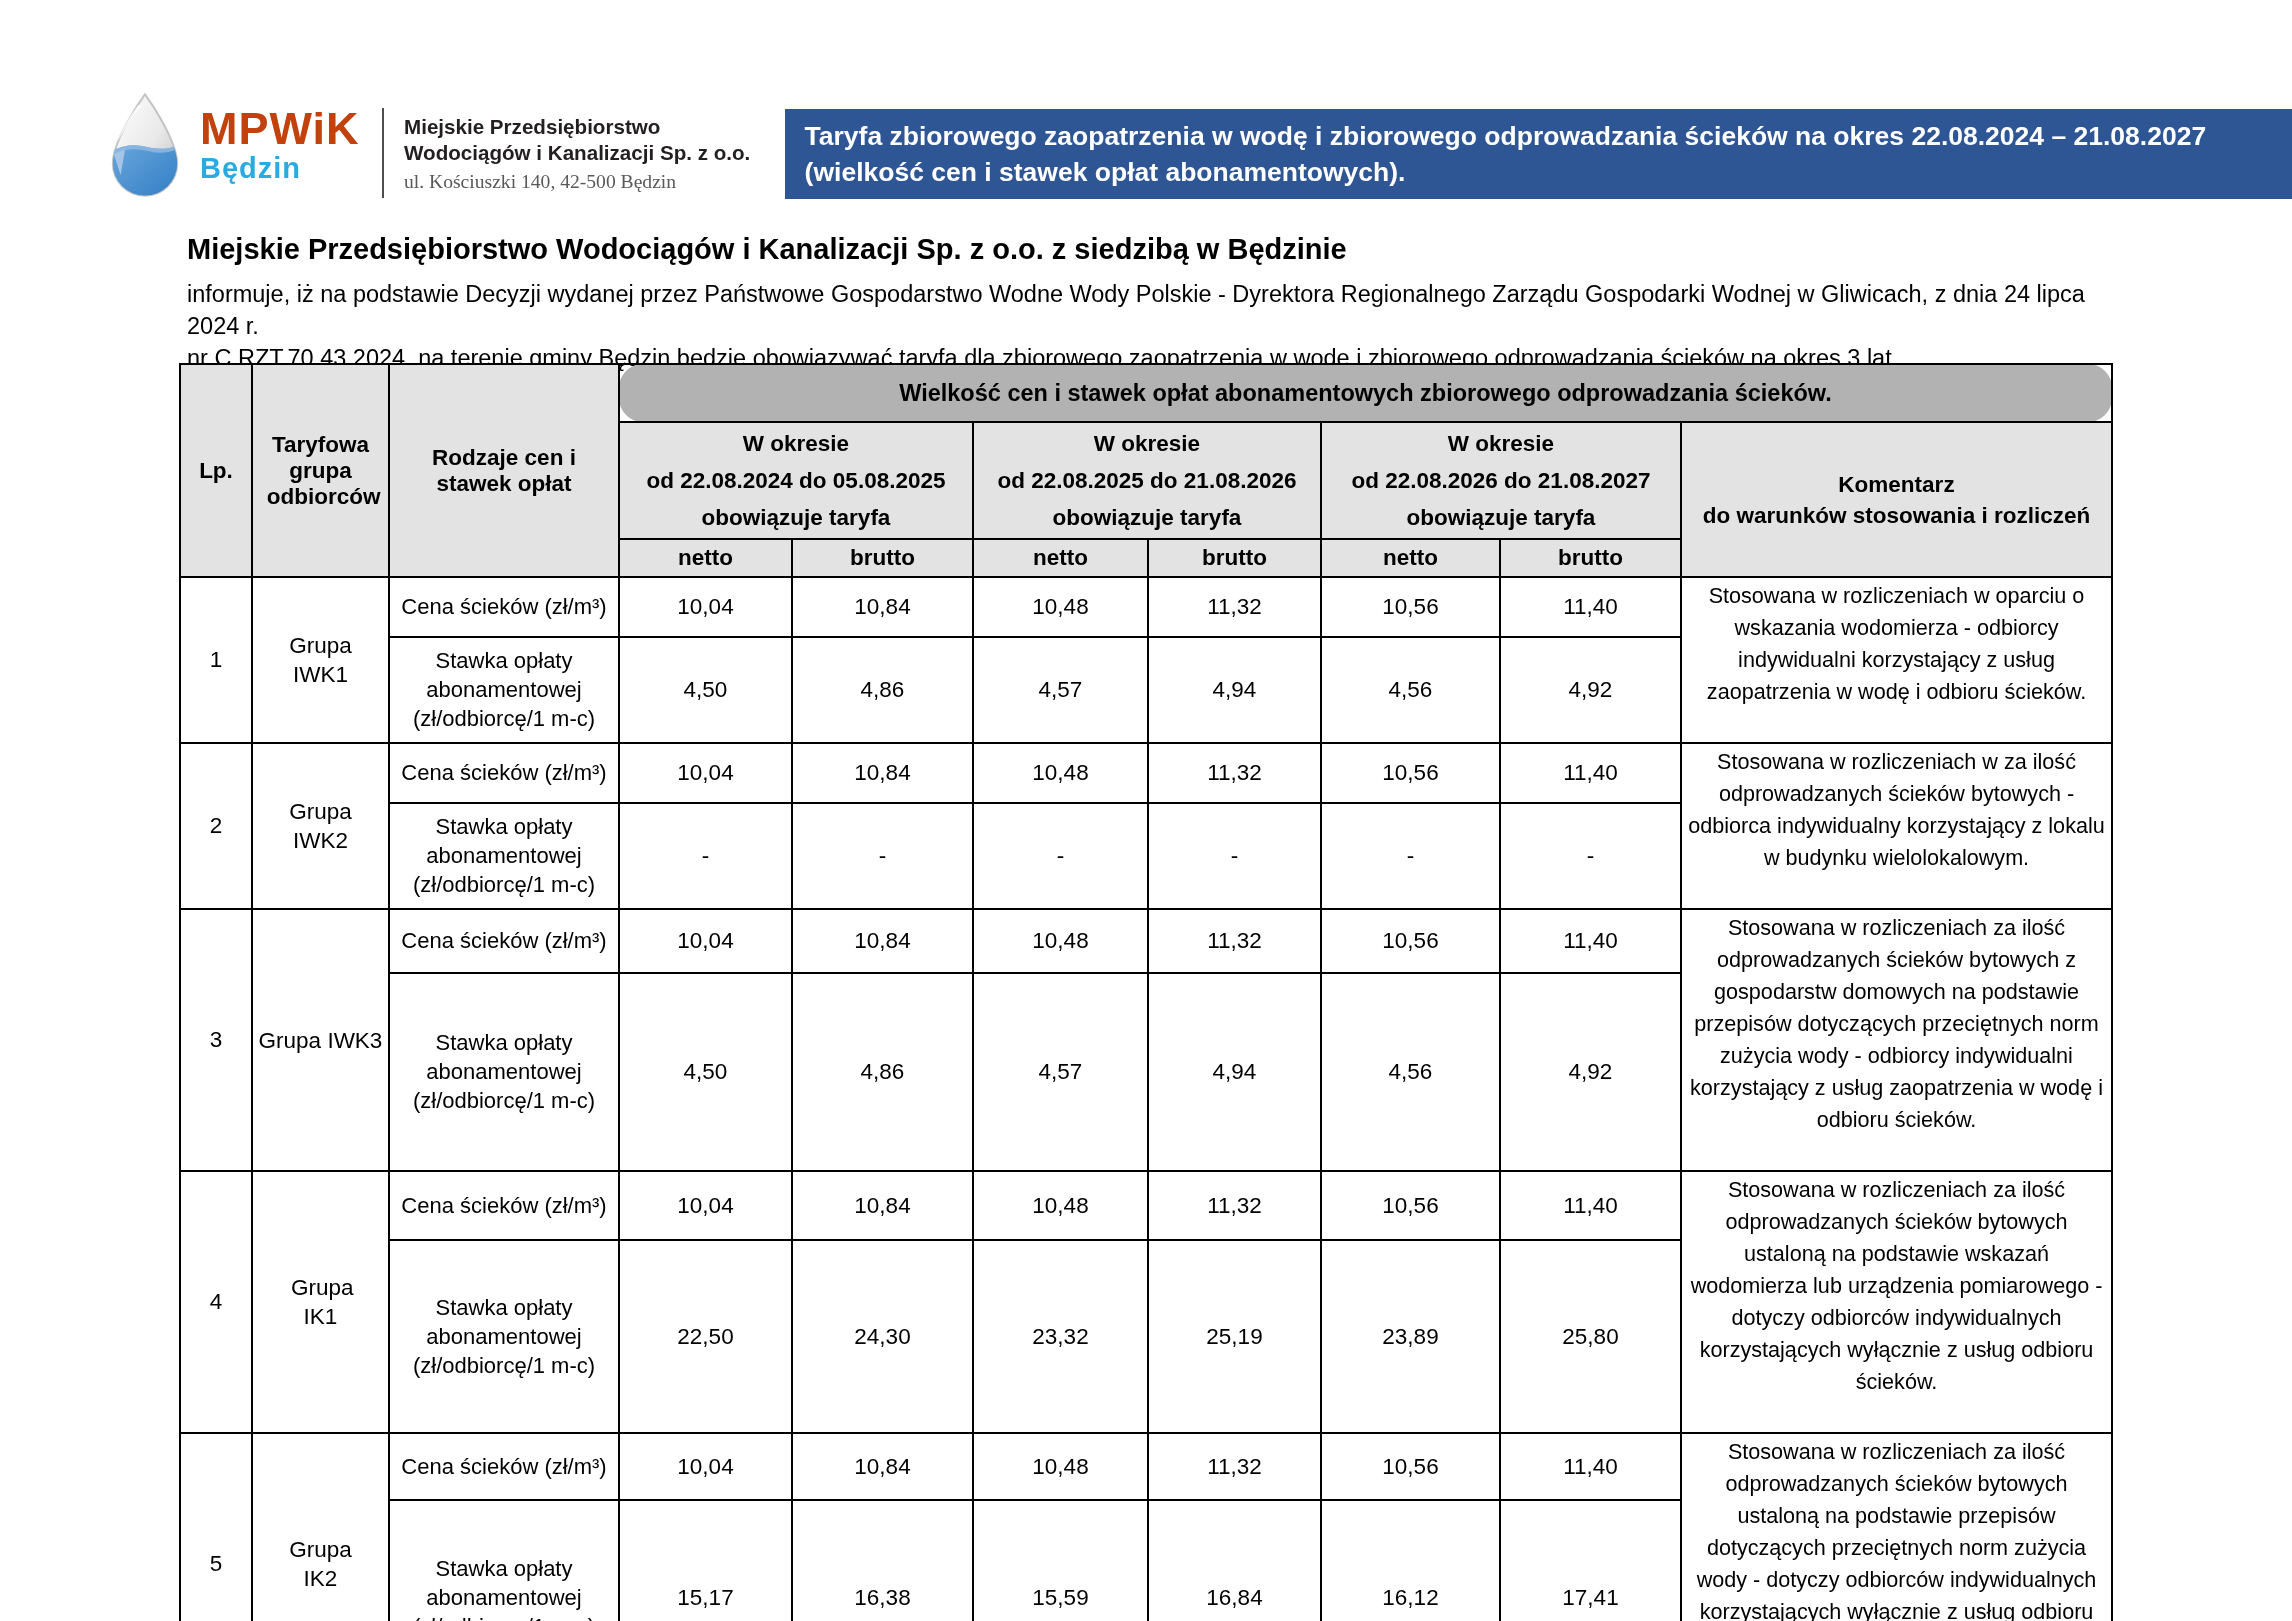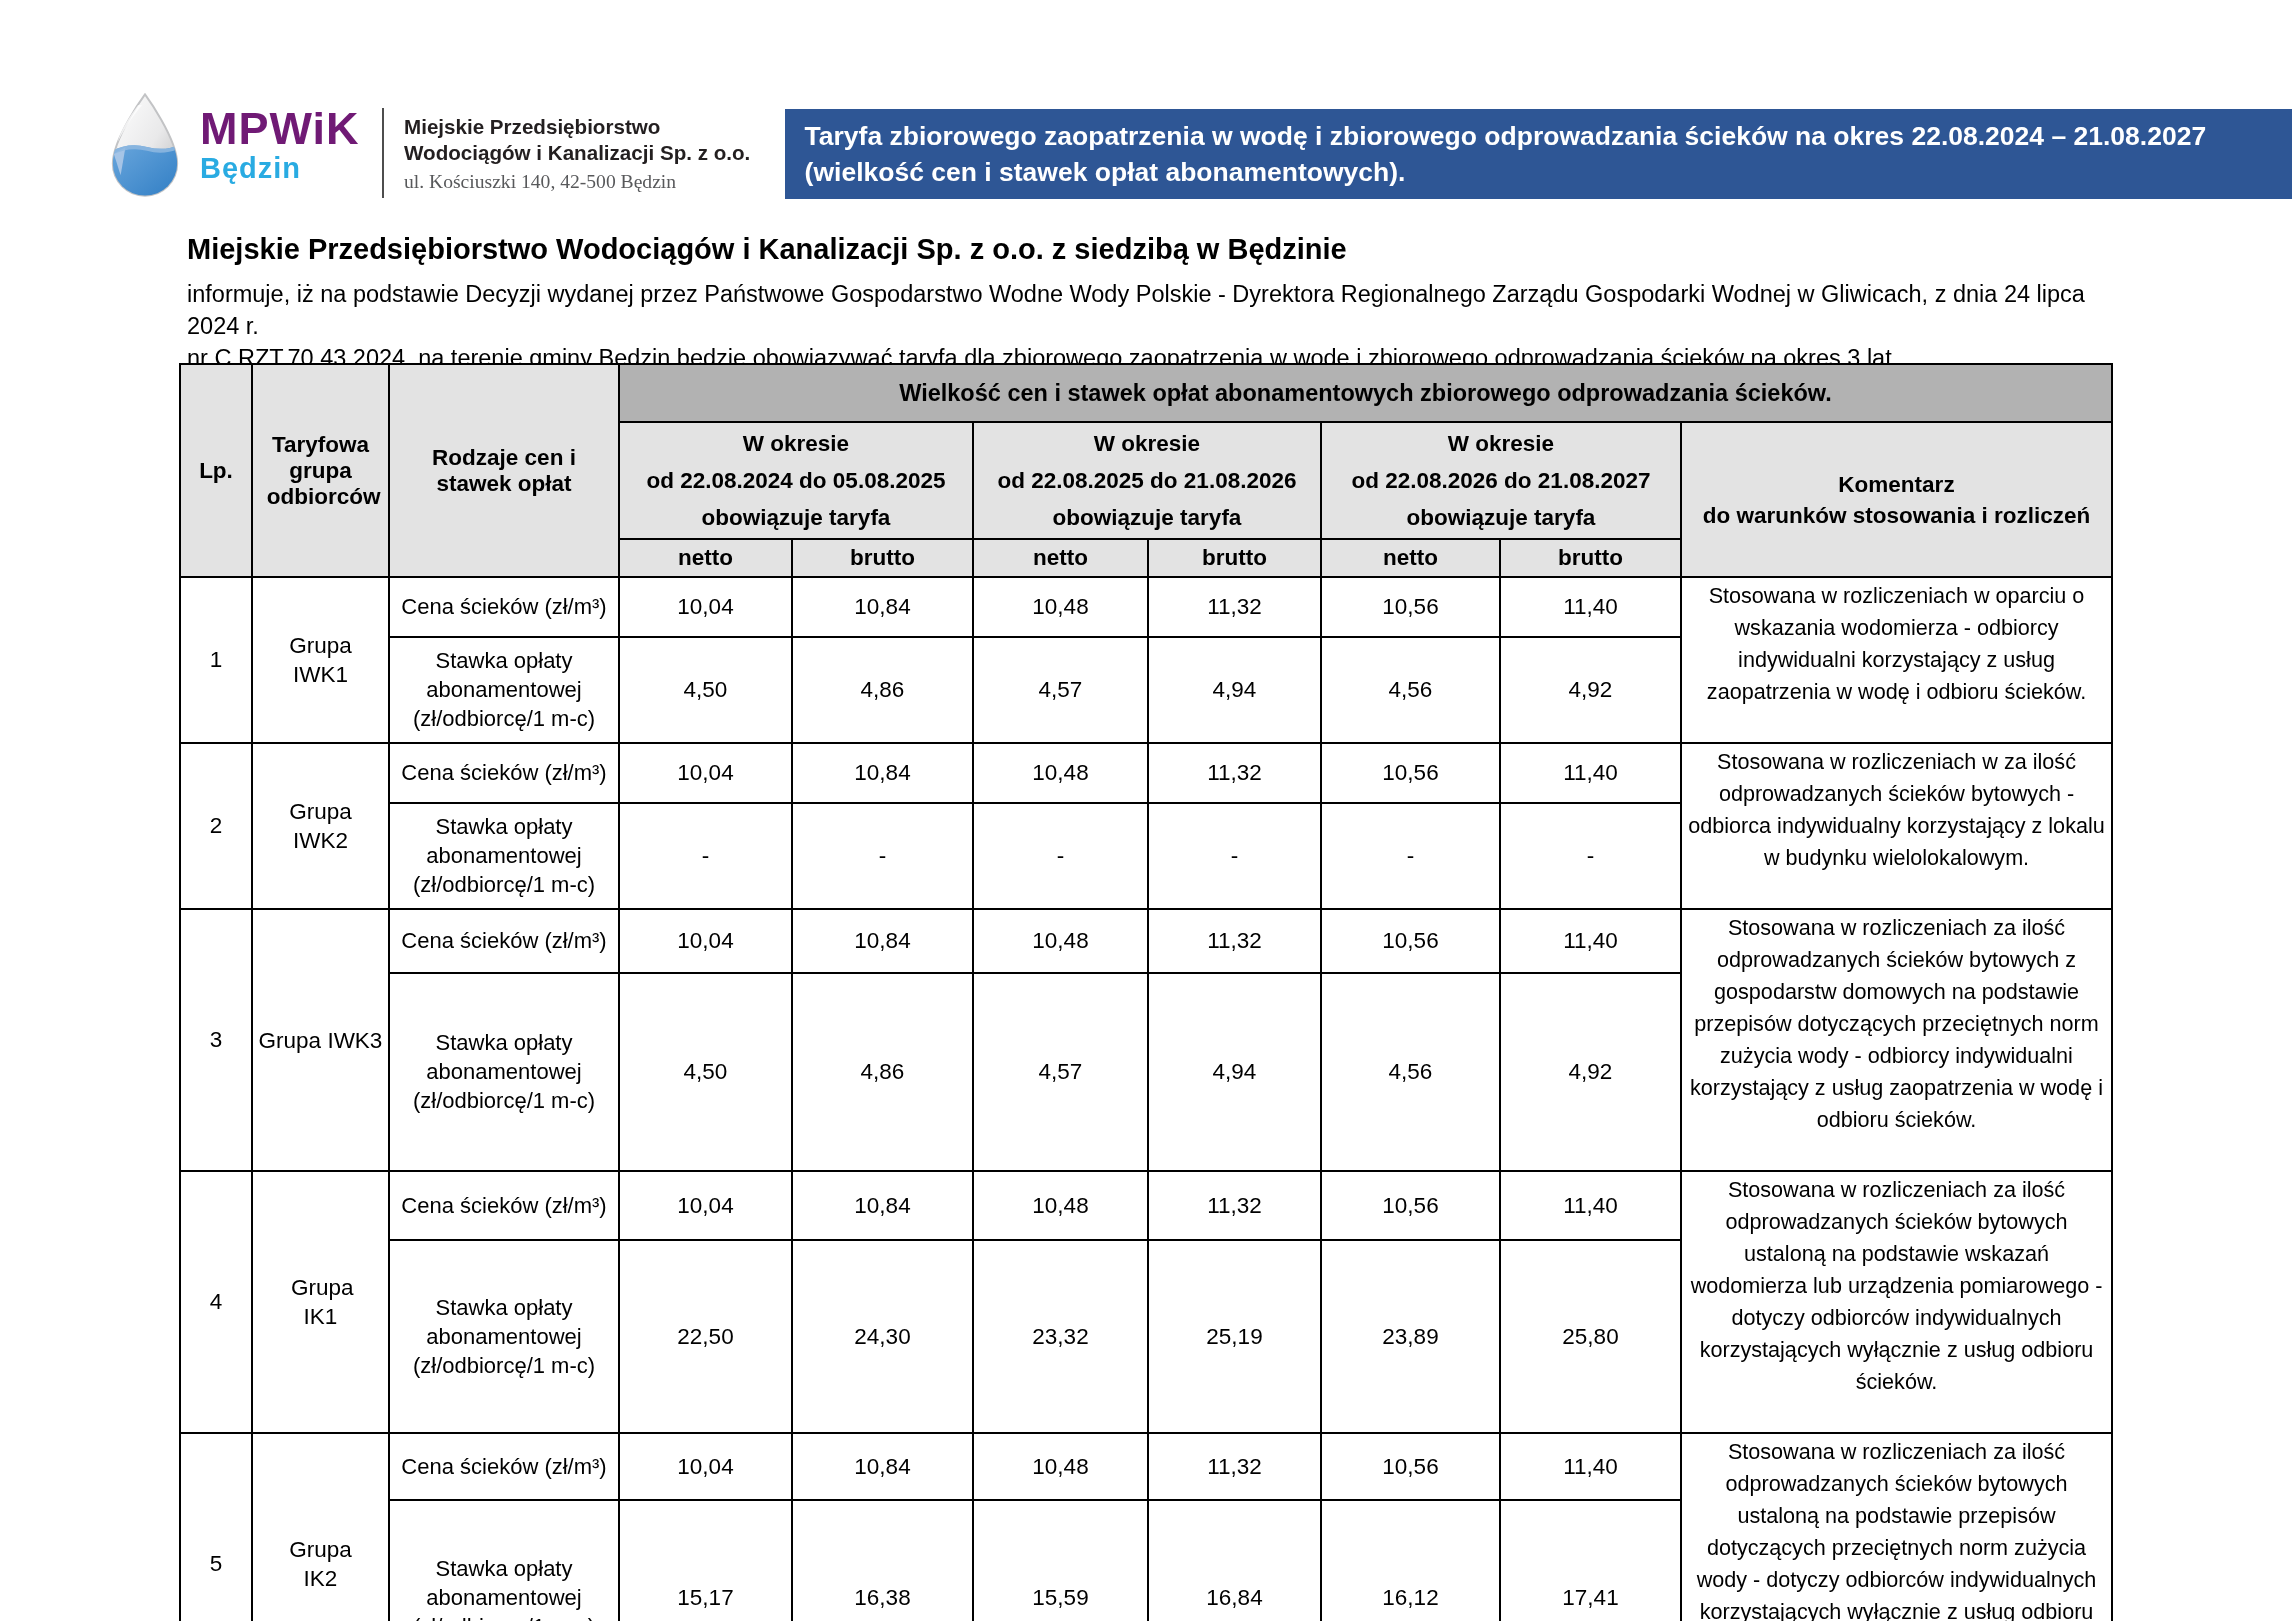--- a/index.html
+++ b/index.html
@@ -7,21 +7,21 @@
   body {
     width:2293px; height:1621px; position:relative;
     font-family:"Liberation Sans", sans-serif; color:#000;
   }
   .page { position:absolute; inset:0; background:#fff; }
 
   
   .logo-block { position:absolute; left:106px; top:90px; display:flex; align-items:flex-start; }
   .drop-svg { width:78px; height:110px; display:block; }
   .brand { position:absolute; left:200px; top:106px; line-height:1; }
-  .brand-name { font-size:45px; font-weight:bold; color:#701a75; letter-spacing:1px; }
+  .brand-name { font-size:45px; font-weight:bold; color:#c2410c; letter-spacing:1px; }
   .brand-city { font-size:29px; font-weight:bold; color:#29abe2; margin-top:2.9px; letter-spacing:1px; }
   .logo-divider { position:absolute; left:382px; top:108px; width:2px; height:90px; background:#4d4d4d; }
   .company-block { position:absolute; left:404px; top:114px; line-height:1.28; }
   .company-block .b { font-size:20.6px; font-weight:bold; color:#231f20; }
   .company-block .addr { font-size:19.6px; color:#58595b; margin-top:2px;font-family:Liberation Serif, serif; }
 
   .banner {
     position:absolute; left:785px; top:109px; width:1520px; height:90px;
     background:#2e5695; color:#fff; display:flex; flex-direction:column; justify-content:center;
     padding:0 19.6px; 
@@ -38,21 +38,21 @@
     position:absolute; left:179px; top:363px;
     width:1934px; table-layout:fixed; border-collapse:collapse;
     border:2.9px solid #000; font-size:22.5px;
   }
   table.tariff th, table.tariff td {
     border:2px solid #000; text-align:center; vertical-align:middle;
     overflow:hidden; padding:2px 3.9px;
   }
   thead { border-bottom:2.9px solid #000; }
   th.hdr { background:#e3e3e3; font-weight:bold; }
-  th.band { background:#b2b2b2; font-weight:bold; font-size:23.5px; border-bottom:2.9px solid #000; }
+  th.band { background:#b2b2b2; font-weight:bold; font-size:23.5px; border-bottom:2.9px solid #000;border-radius:24px; }
   th.period div { line-height:37px; }
   th.comment-hdr div { line-height:31px; }
   tr.cena > td.thick { border-bottom:2.9px solid #000; }
   td.lbl { font-size:22px; line-height:29px; padding:2px 13.7px; }
   td.num { font-size:22.5px; }
   td.comment {
     text-align:justify; vertical-align:top; font-size:21.6px; line-height:32px;
     padding:11.8px 15.7px 7.8px 17.6px;
   }
   td.comment::after { content:""; display:inline-block; width:100%; }

